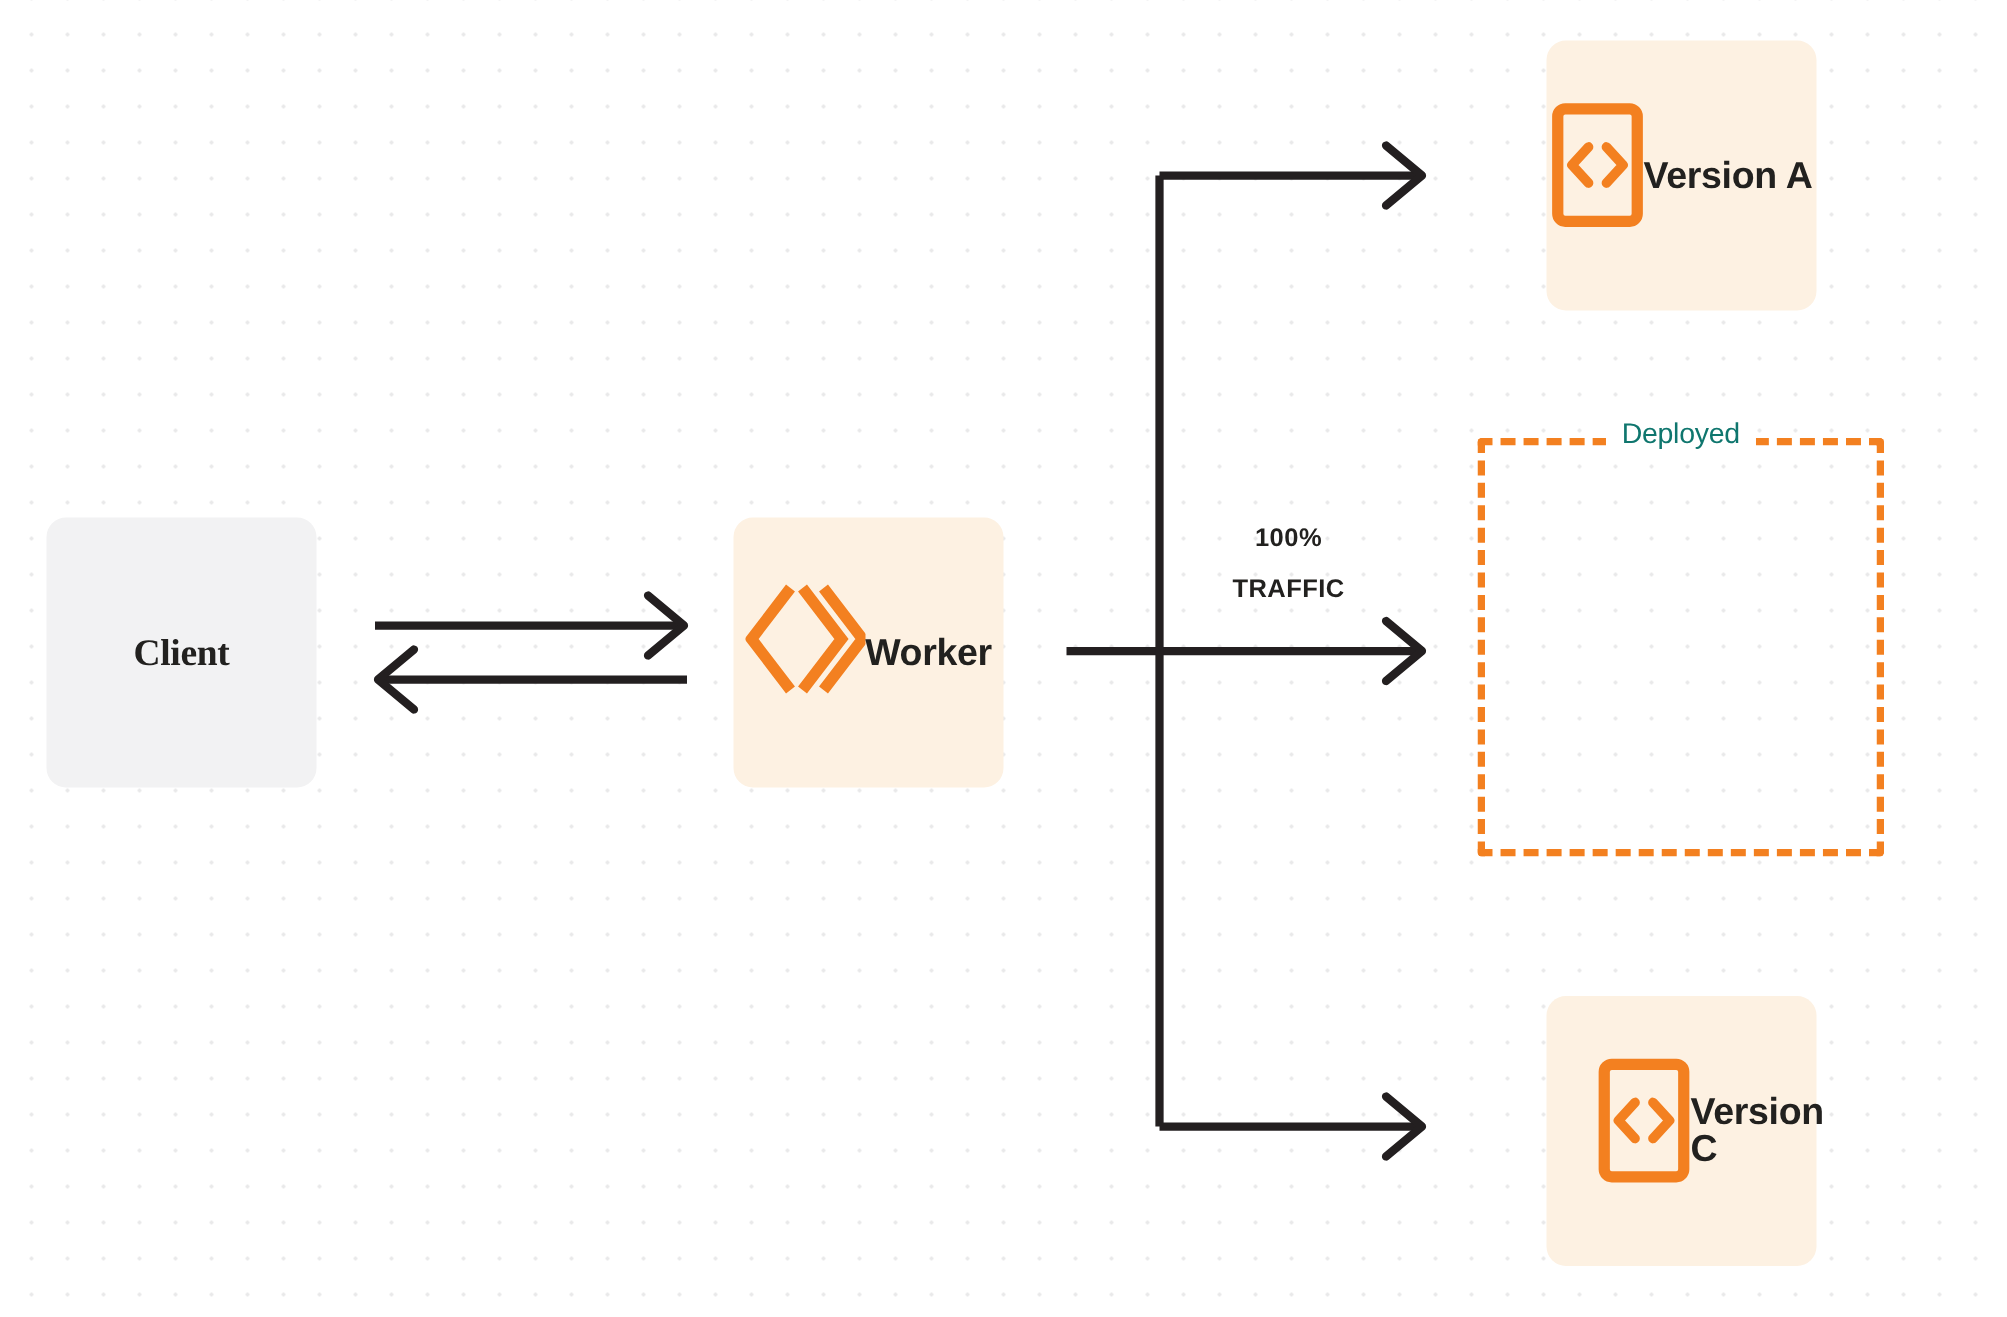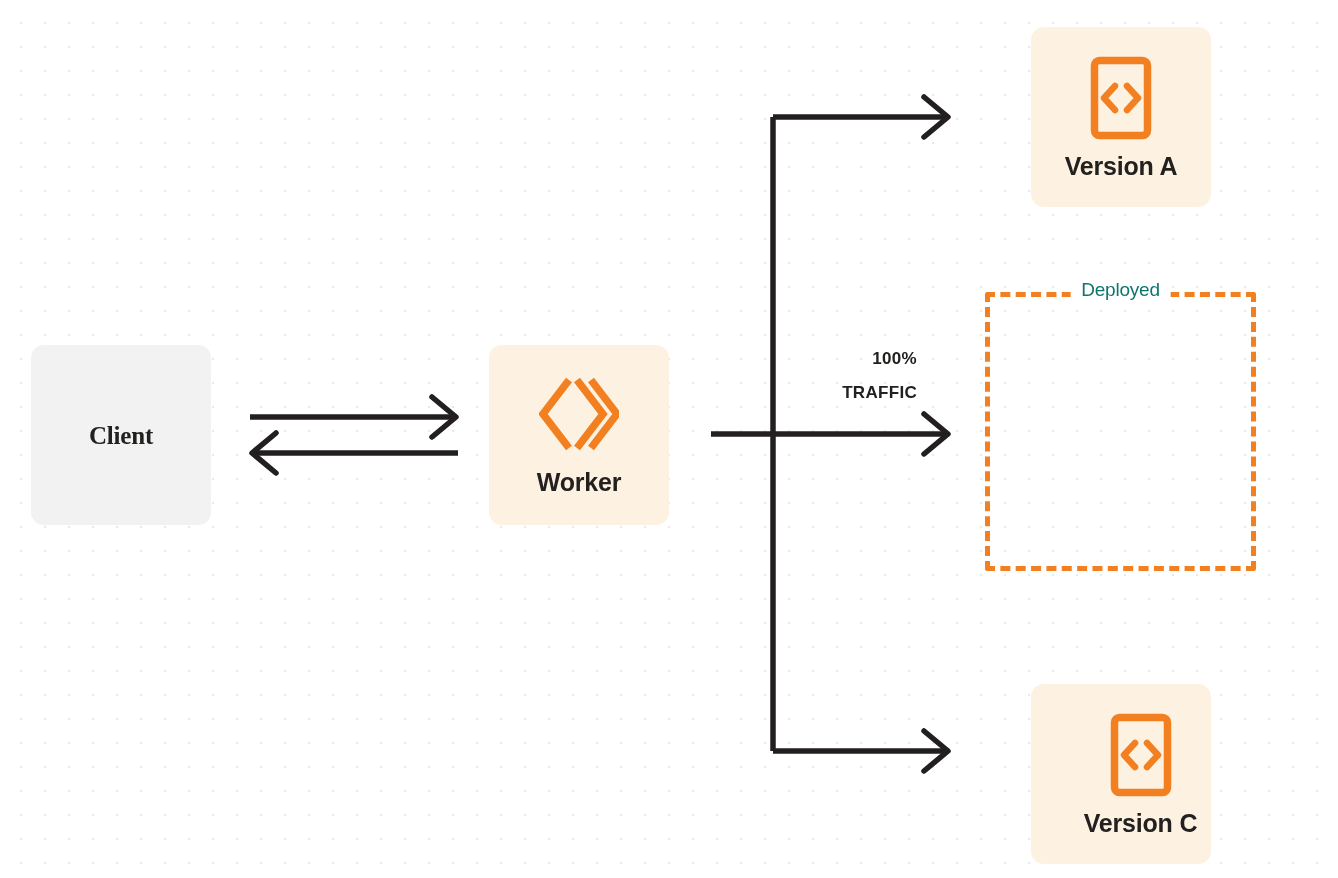--- a/index.html
+++ b/index.html
@@ -24,21 +24,21 @@
     background-position: 9px 11px;
   }
 
   
   .node {
     position: absolute;
     width: 180px;
     height: 180px;
     border-radius: 13px;
     display: flex;
-    flex-direction: column;
+    flex-direction: row;
     align-items: center;
     justify-content: center;
     box-sizing: border-box;
   }
   .node .node-label {
     font-size: 25px;
     font-weight: bold;
     color: #22211f;
     letter-spacing: -0.2px;
     line-height: 1;
@@ -54,21 +54,21 @@
     left: 489px;
     top: 345px;
     background: #fdf1e2;
   }
   .node.version {
     left: 1031px;
     background: #fdf1e2;
   }
   .node.version-a { top: 27px; }
   .node.version-b { top: 344px; }
-  .node.version-c { top: 684px; padding-left: 39px; }
+  .node.version-c { top: 664px; padding-left: 39px; }
 
   .node.worker .icon-wrap { margin-bottom: 18px; }
   .node.version .icon-wrap { margin-bottom: 14px; }
 
   .icon-wrap {
     display: block;
     line-height: 0;
   }
 
   
@@ -96,21 +96,21 @@
     line-height: 1.1;
     white-space: nowrap;
   }
 
   
   .traffic-label {
     position: absolute;
     left: 801px;
     top: 350px;
     width: 116px;
-    text-align: right;
+    text-align: center;
     font-size: 17px;
     font-weight: bold;
     color: #22211f;
     letter-spacing: 0.3px;
     line-height: 1;
   }
   .traffic-label .traffic-line2 {
     display: block;
     margin-top: 17px;
   }

